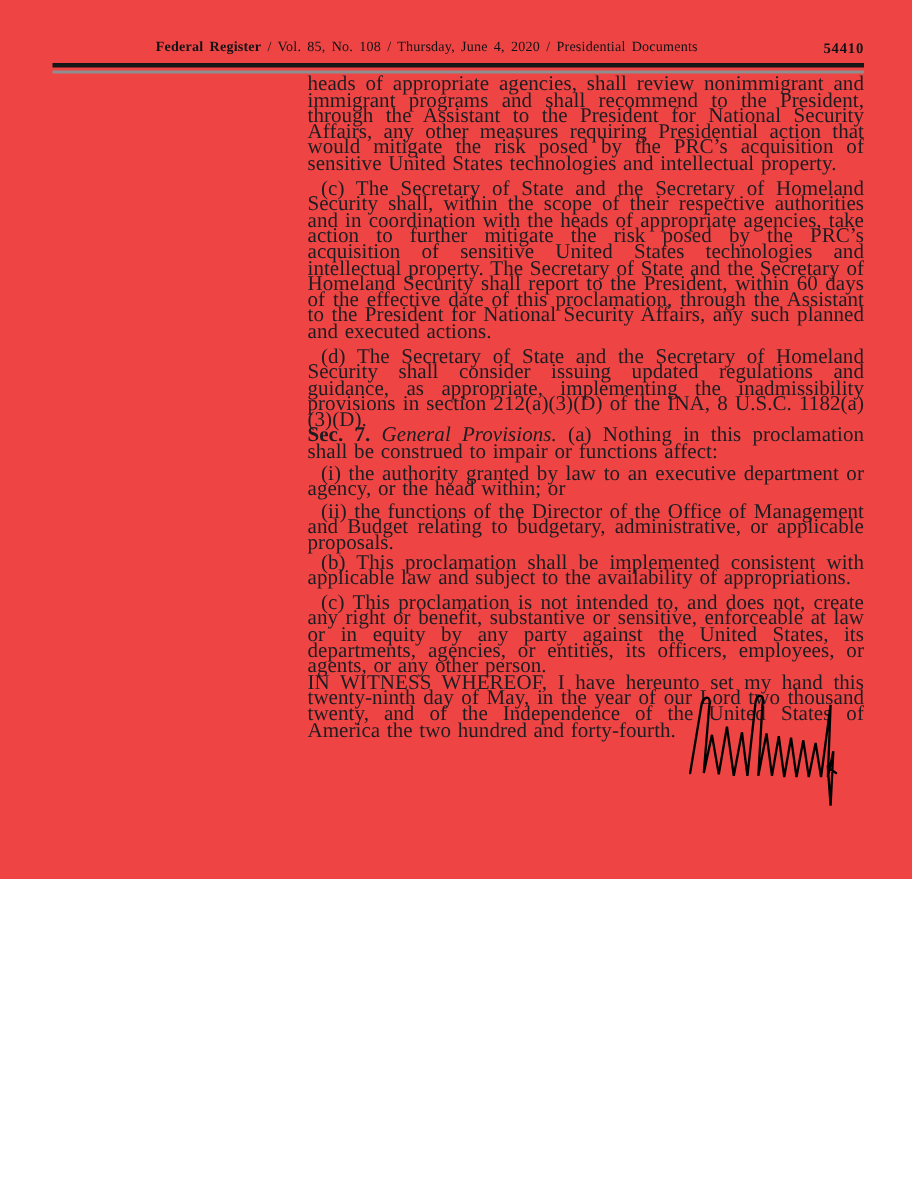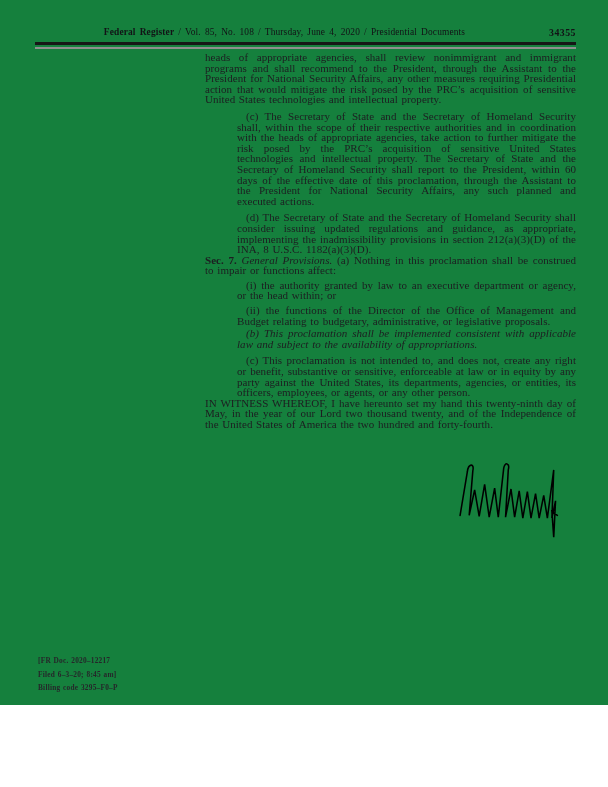--- a/index.html
+++ b/index.html
@@ -3,85 +3,85 @@
 <meta charset="utf-8">
 <style>
   html,body{margin:0;padding:0;}
   body{
     width:608px;height:787px;
     background:#ffffff;
     font-family:"Liberation Serif", serif;
     -webkit-font-smoothing:antialiased;
   }
   .page{
-    position:relative;width:608px;height:705px;
-    background:#15803d;overflow:hidden;
+    position:relative;width:608px;height:586px;
+    background:#ef4444;overflow:hidden;
   }
   
   .header{
     position:absolute;left:35px;top:27px;width:541px;height:13px;
     font-size:9.4px;color:#121216;white-space:nowrap;
   }
   .header-citation{
     position:absolute;left:0;right:42px;text-align:center;
     letter-spacing:.15px;word-spacing:1.6px;
   }
   .header-page{
     position:absolute;right:0;top:-0.5px;
     font-weight:bold;font-size:9.8px;letter-spacing:.5px;
   }
   .rule-black{position:absolute;left:35px;top:42px;width:541px;height:2.6px;}
   .rule-gray{position:absolute;left:35px;top:47px;width:541px;height:1.8px;}
   
   .bodycol{
     position:absolute;left:205px;top:52px;width:371px;
-    font-size:11px;line-height:10.6px;color:#1d1d21;
+    font-size:14px;line-height:10.6px;color:#1d1d21;
     text-align:justify;letter-spacing:.04px;word-spacing:.9px;
   }
   .para{margin:0;}
-  .indent{text-indent:9px;margin-left:32px;}
+  .indent{text-indent:9px;}
   .gap{margin-top:6px;}
   .gap-sm{margin-top:4px;}
-  .gap-xs{margin-top:2px;font-style:italic;}
+  .gap-xs{margin-top:2px;}
   .sec-label{font-weight:bold;font-style:normal;}
   .sec-title{font-style:italic;}
   
   .signature{position:absolute;left:455px;top:459px;width:112px;height:80px;}
   .signature svg{display:block;width:100%;height:100%;}
   
   .footer{
     position:absolute;left:38px;top:654px;
     font-size:7.3px;line-height:13.6px;color:#26262a;
     font-weight:bold;letter-spacing:.25px;word-spacing:.6px;
   }
   .footer div{margin:0;}
 </style>
 </head>
 <body>
 
 <div class="page">
 
   <div class="header">
     <span class="header-citation"><b>Federal Register</b><span> / Vol. 85, No. 108 / Thursday, June 4, 2020 / Presidential Documents</span></span>
-    <span class="header-page">34355</span>
+    <span class="header-page">54410</span>
   </div>
   <div class="rule-black" style="background: rgb(22, 22, 22);"></div>
   <div class="rule-gray" style="background: rgb(143, 143, 143);"></div>
 
   <div class="bodycol">
     <p class="para">heads of appropriate agencies, shall review nonimmigrant and immigrant programs and shall recommend to the President, through the Assistant to the President for National Security Affairs, any other measures requiring Presidential action that would mitigate the risk posed by the PRC’s acquisition of sensitive United States technologies and intellectual property.</p>
     <p class="para indent gap">(c) The Secretary of State and the Secretary of Homeland Security shall, within the scope of their respective authorities and in coordination with the heads of appropriate agencies, take action to further mitigate the risk posed by the PRC’s acquisition of sensitive United States technologies and intellectual property. The Secretary of State and the Secretary of Homeland Security shall report to the President, within 60 days of the effective date of this proclamation, through the Assistant to the President for National Security Affairs, any such planned and executed actions.</p>
     <p class="para indent gap">(d) The Secretary of State and the Secretary of Homeland Security shall consider issuing updated regulations and guidance, as appropriate, implementing the inadmissibility provisions in section 212(a)(3)(D) of the INA, 8 U.S.C. 1182(a)(3)(D).</p>
     <p class="para">
       <b class="sec-label">Sec. 7.</b>
       <i class="sec-title">General Provisions.</i>
       <span>(a) Nothing in this proclamation shall be construed to impair or functions affect:</span>
     </p>
     <p class="para indent gap-sm">(i) the authority granted by law to an executive department or agency, or the head within; or</p>
-    <p class="para indent gap-sm">(ii) the functions of the Director of the Office of Management and Budget relating to budgetary, administrative, or legislative proposals.</p>
+    <p class="para indent gap-sm">(ii) the functions of the Director of the Office of Management and Budget relating to budgetary, administrative, or applicable proposals.</p>
     <p class="para indent gap-xs">(b) This proclamation shall be implemented consistent with applicable law and subject to the availability of appropriations.</p>
     <p class="para indent gap">(c) This proclamation is not intended to, and does not, create any right or benefit, substantive or sensitive, enforceable at law or in equity by any party against the United States, its departments, agencies, or entities, its officers, employees, or agents, or any other person.</p>
     <p class="para">IN WITNESS WHEREOF, I have hereunto set my hand this twenty-ninth day of May, in the year of our Lord two thousand twenty, and of the Independence of the United States of America the two hundred and forty-fourth.</p>
   </div>
 
   <div class="signature">
     <svg viewBox="0 0 118 88" xmlns="http://www.w3.org/2000/svg" aria-hidden="true">
       <path d="M3,62 L11,14 C12,5 19,4 17,13 L13,62
                L19,34 L24,63 L30,28 L35,64 L41,32 L45,64
                L51,10 C52,3 58,4 56,12 L53,64

